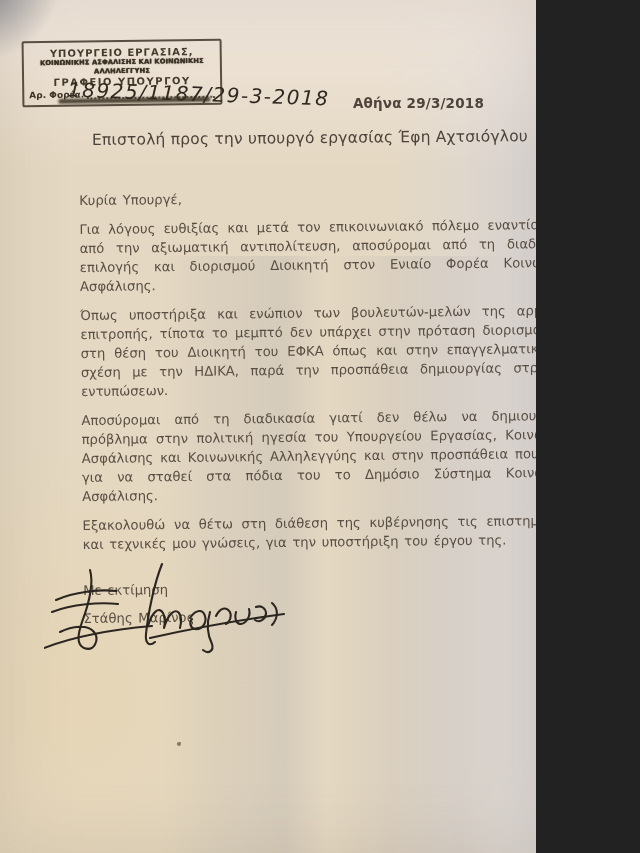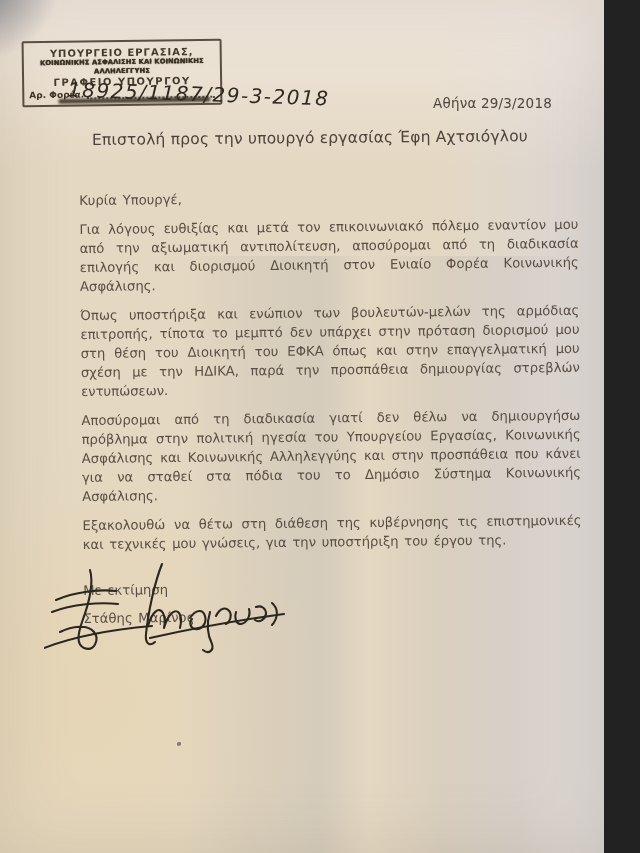--- a/index.html
+++ b/index.html
@@ -1,18 +1,18 @@
 <!DOCTYPE html>
 <html><head>
 <meta charset="utf-8">
 <style>
   html,body{margin:0;padding:0;background:#222;}
   .photo{
     position:relative;
-    width:604px;height:853px;
+    width:536px;height:853px;
     overflow:hidden;
     font-family:"DejaVu Sans","Liberation Sans",sans-serif;
     background-color:#e4d8c2;
     background-image:
       radial-gradient(130px 130px at -24px -24px, rgba(104,112,126,.95) 0%, rgba(104,112,126,0) 66%),
       linear-gradient(180deg, rgba(242,233,226,.85) 0%, rgba(242,233,226,0) 20%),
       linear-gradient(270deg, rgba(217,214,217,.85) 0%, rgba(217,214,217,0) 28%),
       radial-gradient(55% 42% at 14% 82%, rgba(233,210,162,.38), rgba(233,210,162,0) 72%),
       linear-gradient(90deg, rgba(0,0,0,0) 30%, rgba(138,138,150,.10) 41%, rgba(138,138,150,.16) 53%, rgba(0,0,0,0) 61%, rgba(148,148,165,.13) 73%, rgba(148,148,165,.18) 86%, rgba(0,0,0,0) 97%);
     background-repeat:no-repeat;
@@ -47,21 +47,21 @@
   .protocol-hand{
     position:absolute;left:68px;top:82px;
     font-size:20px;font-style:italic;font-weight:500;
     letter-spacing:1.5px;color:#2f2921;
     transform:rotate(2deg);
     white-space:nowrap;
   }
   
   .dateline{
     position:absolute;top:95px;right:52px;
-    font-size:13.5px;font-weight:400;color:#4e443b;letter-spacing:.2px;
+    font-size:13.5px;font-weight:700;color:#4e443b;letter-spacing:.2px;
   }
   .title{
     position:absolute;top:129px;left:30px;width:560px;
     text-align:center;font-size:15.5px;font-weight:500;color:#4c423a;
     letter-spacing:.2px;transform:rotate(-0.5deg);
   }
   .bodytext{
     position:absolute;left:79px;top:191px;width:499px;
     font-size:13.2px;line-height:19px;color:#584e43;
     text-align:justify;text-align-last:left;

